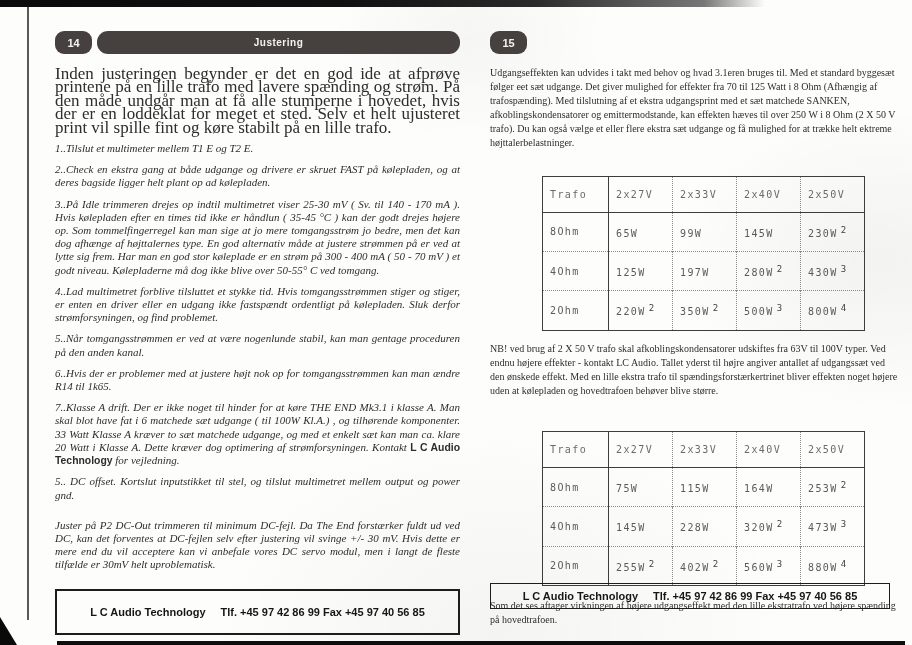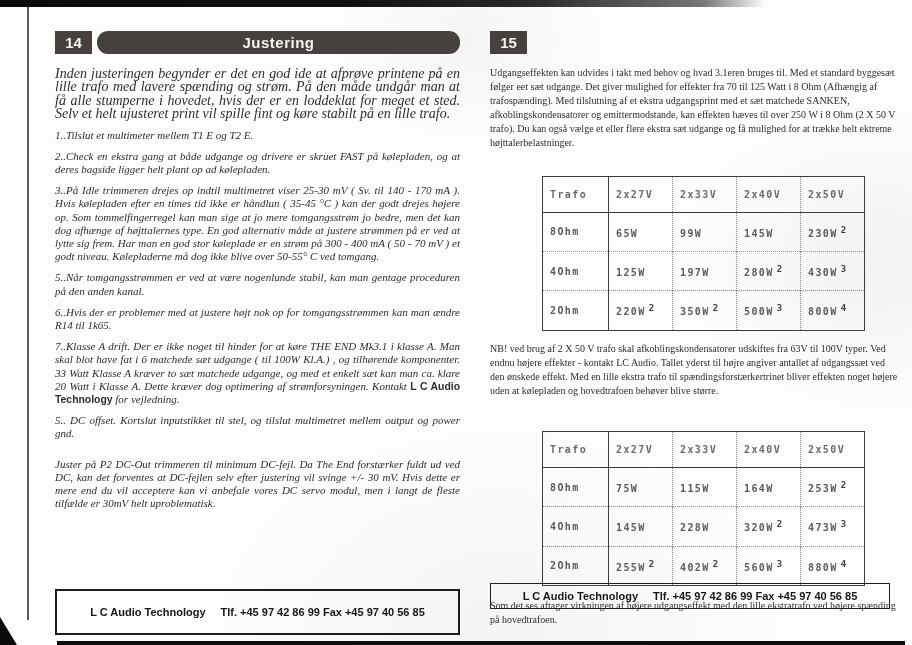--- a/index.html
+++ b/index.html
@@ -27,41 +27,41 @@
   .page-left  { left:55px;  width:405px; }
   .page-right { left:490px; width:410px; }
 
   
   .hdr { display:flex; gap:5px; height:23px; }
   .pagenum, .titlebar {
     background:#46413e; color:#f4f3f1;
     font-family:"Liberation Sans", sans-serif; font-weight:bold;
     display:flex; align-items:center; justify-content:center;
   }
-  .pagenum  { width:37px; font-size:15px; }
-  .titlebar { flex:1; font-size:15px; letter-spacing:.5px;border-radius:11px; }
-
-  
-  .intro-l { margin-top:13px; font-size:14px; line-height:13.4px; color:#2d2d2d; text-align:justify;font-style:italic; }
+  .pagenum  { width:37px; font-size:11px;border-radius:9px; }
+  .titlebar { flex:1; font-size:10px; letter-spacing:.5px;border-radius:11px; }
+
+  
+  .intro-l { margin-top:13px; font-size:17px; line-height:13.4px; color:#2d2d2d; text-align:justify; }
   .step { margin-top:8px; font-size:11px; line-height:13.2px; color:#2d2d2d;
           font-style:italic; text-align:justify; }
   .step.tight { margin-top:17px; }
   .brand-inline { font-family:"Liberation Sans", sans-serif; font-style:normal; font-weight:bold; font-size:10.4px; }
 
   .intro-r { margin-top:12px; font-size:11.4px; line-height:14.1px; color:#2d2d2d; margin-bottom:25px; }
   .para-r  { font-size:10px; line-height:14.1px; color:#2d2d2d; }
   .nb      { margin-top:11px; margin-bottom:33px; }
   .outro   { margin-top:13px; }
   .datalabel { margin-top:24px; }
 
   
   .wtable { border-collapse:collapse; margin-left:52px;
     font-family:"DejaVu Sans Mono", monospace; font-size:10px; letter-spacing:1.4px; color:#5a5a5a; }
   .wtable { border:1.6px solid #3d3d3d; }
-  .wtable th, .wtable td { height:24px; font-weight:bold; text-align:left; padding:12px 7px; white-space:nowrap; }
+  .wtable th, .wtable td { height:24px; font-weight:normal; text-align:left; padding:12px 7px; white-space:nowrap; }
   .wtable .c0 { width:66px; }
   .wtable th:not(.c0), .wtable td:not(.c0) { width:64px; border-left:1.3px dotted #8a8a8a; }
   .wtable th.c1, .wtable td.c1 { border-left:1.4px solid #3d3d3d; }
   .wtable thead tr { border-bottom:1.4px solid #3d3d3d; }
   .wtable tbody tr + tr { border-top:1.3px dotted #8a8a8a; }
   .wtable thead { color:#6a6a6a; }
   .wtable sup { font-size:9px; margin-left:3px; letter-spacing:0; color:#3f3f3f; }
 
   
   .cmrr { position:relative; margin-top:12px; height:15px; }
@@ -88,20 +88,21 @@
   <div class="hdr">
     <div class="pagenum">14</div>
     <div class="titlebar">Justering</div>
   </div>
 
   <div class="intro-l">Inden justeringen begynder er det en god ide at afprøve printene på en lille trafo med lavere spænding og strøm. På den måde undgår man at få alle stumperne i hovedet, hvis der er en loddeklat for meget et sted. Selv et helt ujusteret print vil spille fint og køre stabilt på en lille trafo.</div>
 
   <div class="step">1..Tilslut et multimeter mellem T1 E og T2 E.</div>
   <div class="step">2..Check en ekstra gang at både udgange og drivere er skruet FAST på kølepladen, og at deres bagside ligger helt plant op ad kølepladen.</div>
   <div class="step">3..På Idle trimmeren drejes op indtil multimetret viser 25-30 mV ( Sv. til 140 - 170 mA ). Hvis kølepladen efter en times tid ikke er håndlun ( 35-45 °C ) kan der godt drejes højere op. Som tommelfingerregel kan man sige at jo mere tomgangsstrøm jo bedre, men det kan dog afhænge af højttalernes type. En god alternativ måde at justere strømmen på er ved at lytte sig frem. Har man en god stor køleplade er en strøm på 300 - 400 mA ( 50 - 70 mV ) et godt niveau. Kølepladerne må dog ikke blive over 50-55° C ved tomgang.</div>
+  <div class="step">4..Lad multimetret forblive tilsluttet et stykke tid. Hvis tomgangsstrømmen stiger og stiger, er enten en driver eller en udgang ikke fastspændt ordentligt på kølepladen. Sluk derfor strømforsyningen, og find problemet.</div>
   <div class="step">5..Når tomgangsstrømmen er ved at være nogenlunde stabil, kan man gentage proceduren på den anden kanal.</div>
   <div class="step">6..Hvis der er problemer med at justere højt nok op for tomgangsstrømmen kan man ændre R14 til 1k65.</div>
   <div class="step"><span>7..Klasse A drift. Der er ikke noget til hinder for at køre THE END Mk3.1 i klasse A. Man skal blot have fat i 6 matchede sæt udgange ( til 100W Kl.A.) , og tilhørende komponenter. 33 Watt Klasse A kræver to sæt matchede udgange, og med et enkelt sæt kan man ca. klare 20 Watt i Klasse A. Dette kræver dog optimering af strømforsyningen. Kontakt </span><span class="brand-inline">L C Audio Technology</span><span> for vejledning.</span></div>
   <div class="step">5.. DC offset. Kortslut inputstikket til stel, og tilslut multimetret mellem output og power gnd.</div>
   <div class="step tight">Juster på P2 DC-Out trimmeren til minimum DC-fejl. Da The End forstærker fuldt ud ved DC, kan det forventes at DC-fejlen selv efter justering vil svinge +/- 30 mV. Hvis dette er mere end du vil acceptere kan vi anbefale vores DC servo modul, men i langt de fleste tilfælde er 30mV helt uproblematisk.</div>
 
   <div class="footer-box footer-left">
     <span>L C Audio Technology</span>
     <span>Tlf. +45  97 42 86 99  Fax +45  97 40 56 85</span>
   </div>

